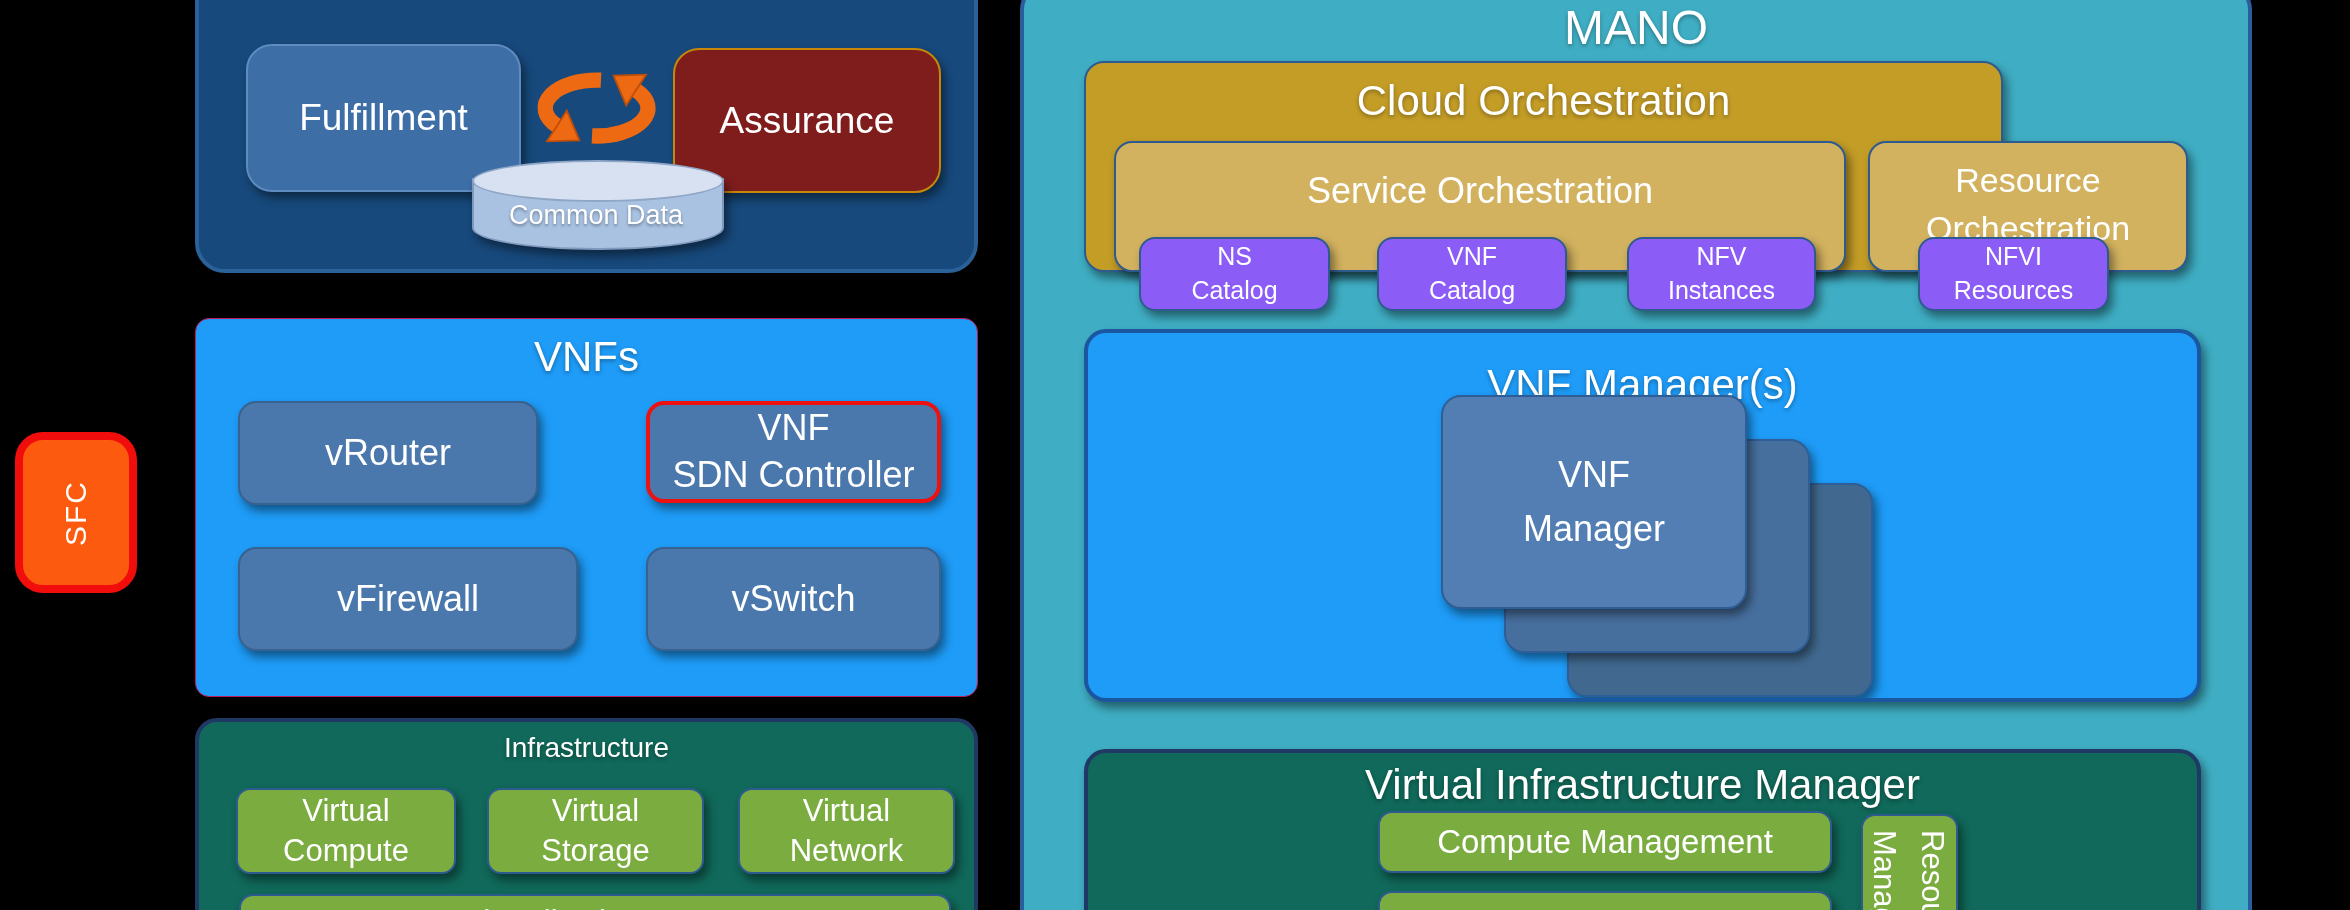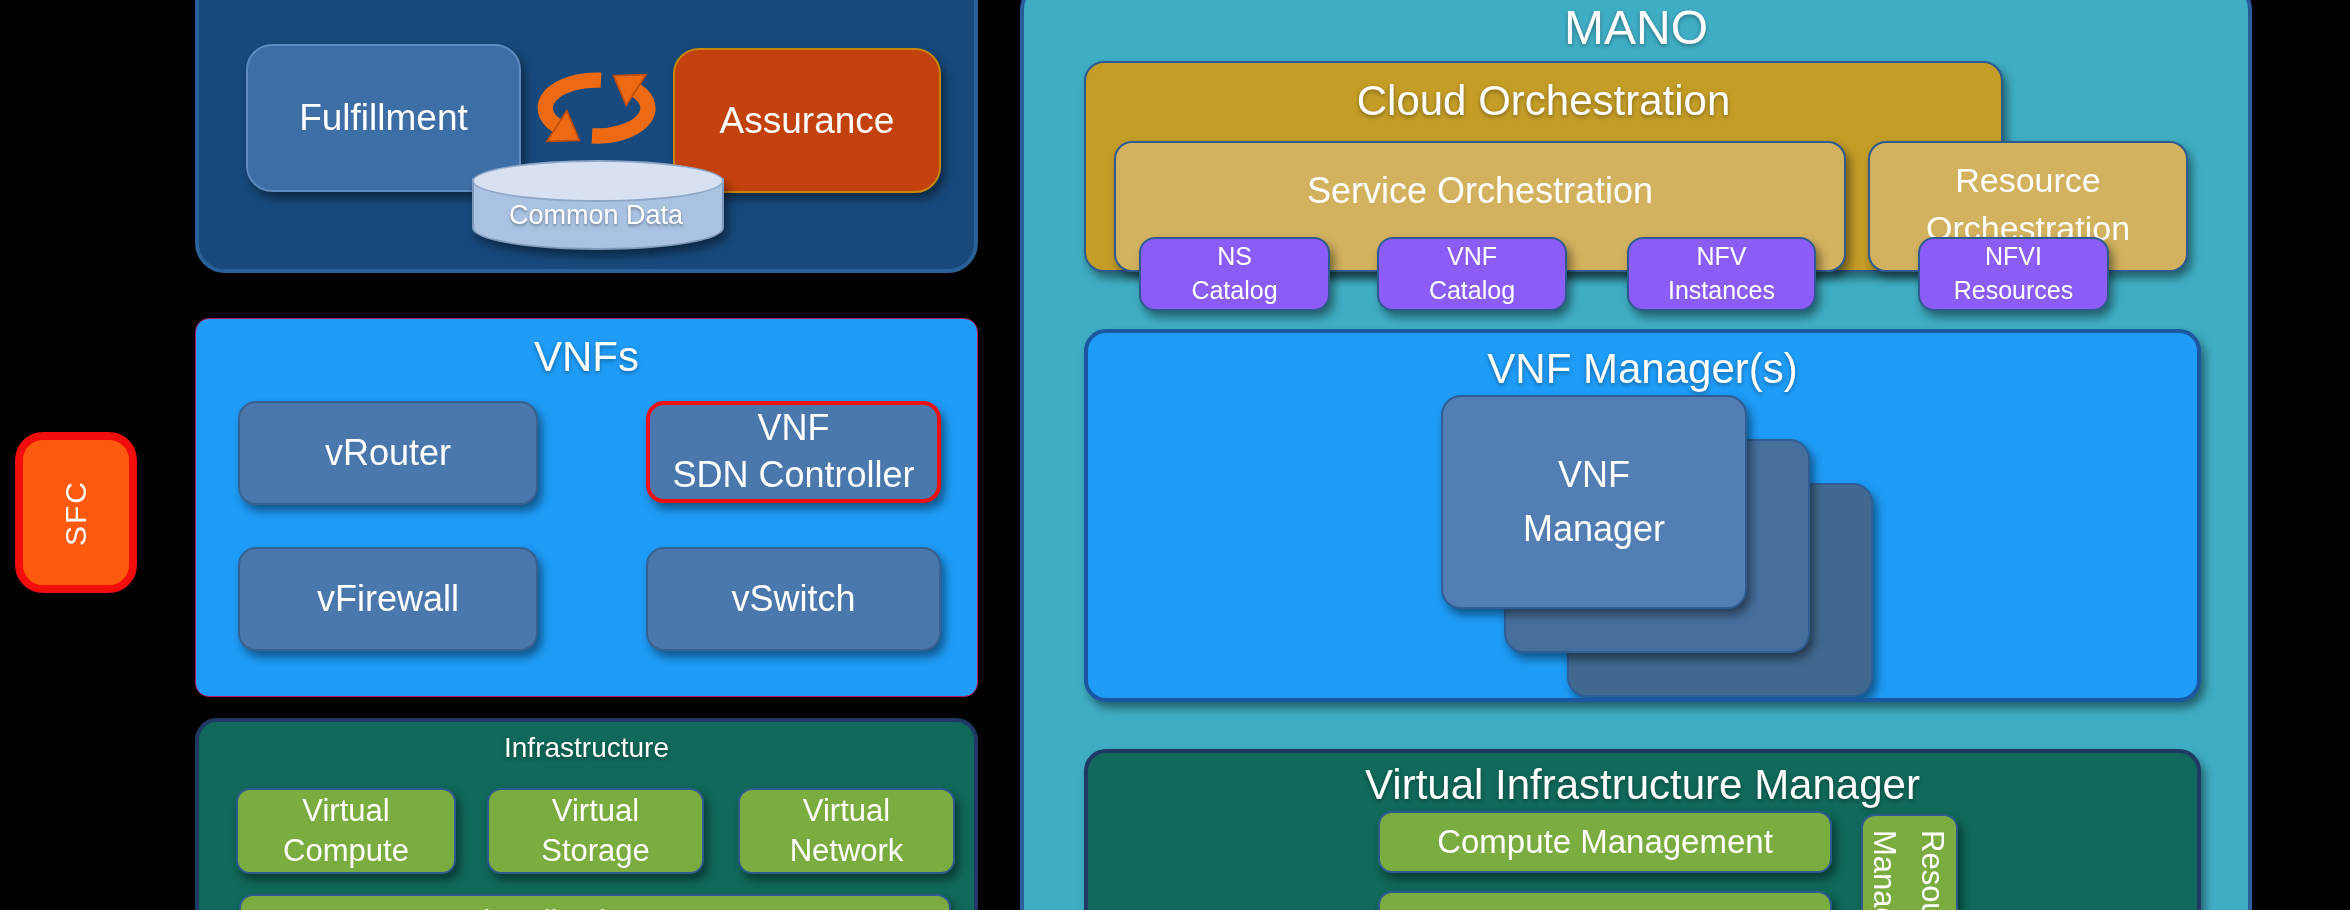--- a/index.html
+++ b/index.html
@@ -13,40 +13,40 @@
   .softshadow{box-shadow:4px 6px 10px rgba(0,0,0,0.45);}
   .ttl{position:absolute;left:0;right:0;text-align:center;font-weight:400;
        text-shadow:0 2px 4px rgba(0,0,0,0.35);}
 
   
   .oss-panel{left:195px;top:-40px;width:783px;height:313px;background:#17497C;
              border:4px solid #2B6199;border-radius:30px;}
   .fulfillment{left:47px;top:80px;width:275px;height:148px;background:#3E6EA6;
                border:2px solid #5E8BC0;border-radius:26px;display:flex;align-items:center;
                justify-content:center;font-size:37px;}
-  .assurance{left:474px;top:84px;width:268px;height:145px;background:#c2410c;
+  .assurance{left:474px;top:84px;width:268px;height:145px;background:#7f1d1d;
              border:2px solid #c78708;border-radius:26px;display:flex;align-items:center;
              justify-content:center;font-size:37px;}
   .sync-arrows{left:320px;top:90px;width:155px;height:108px;}
   .cylinder{left:273px;top:196px;width:248px;height:92px;}
   .cyl-body{position:absolute;left:0;top:18px;width:248px;height:70px;background:#A9C2E2;
             border:2px solid #7F98BC;border-top:none;border-radius:0 0 124px 124px / 0 0 22px 22px;}
   .cyl-top{position:absolute;left:0;top:0;width:248px;height:38px;background:#D7E1F2;
            border:2px solid #8FA6C6;border-radius:50%;}
   .cyl-label{position:absolute;left:0;top:40px;width:100%;text-align:center;font-size:27px;
              text-shadow:0 2px 3px rgba(0,0,0,0.35);}
 
   .vnfs-panel{left:195px;top:318px;width:783px;height:379px;background:#1E9CF8;
               border:1px solid #be185d;border-radius:14px;}
   .vnfs-title{top:14px;font-size:42px;}
   .vnf-item{background:#4A77AC;border:2px solid #39618F;border-radius:18px;display:flex;
             align-items:center;justify-content:center;text-align:center;font-size:36px;line-height:1.3;}
   .vrouter{left:42px;top:82px;width:300px;height:104px;}
   .vnf-sdn{left:450px;top:82px;width:295px;height:102px;border:4px solid #EE1111;}
-  .vfirewall{left:42px;top:228px;width:300px;height:104px;align-items:center;}
+  .vfirewall{left:42px;top:228px;width:340px;height:104px;align-items:center;}
   .vswitch{left:450px;top:228px;width:295px;height:104px;}
 
   .infra-panel{left:195px;top:718px;width:783px;height:280px;background:#10695A;
                border:4px solid #1F3864;border-radius:22px;}
   .infra-title{top:10px;font-size:28px;}
   .green-box{background:#7AAC40;border:2px solid #2E5B8F;border-radius:14px;display:flex;
              align-items:center;justify-content:center;text-align:center;font-size:31px;line-height:1.3;}
   .vcompute{left:37px;top:66px;width:220px;height:86px;}
   .vstorage{left:288px;top:66px;width:217px;height:86px;}
   .vnetwork{left:539px;top:66px;width:217px;height:86px;}
@@ -73,21 +73,21 @@
   .catalog{background:#8b5cf6;border:2px solid #2E5B8F;border-radius:16px;display:flex;
            align-items:center;justify-content:center;text-align:center;font-size:25px;line-height:1.35;
            top:253px;height:74px;}
   .ns-cat{left:115px;width:191px;}
   .vnf-cat{left:353px;width:190px;}
   .nfv-cat{left:603px;width:189px;}
   .nfvi-cat{left:894px;width:191px;}
 
   .vnfm-box{left:60px;top:345px;width:1117px;height:373px;background:#1E9CF8;
             border:4px solid #1A57A0;border-radius:22px;overflow:hidden;}
-  .vnfm-title{top:12px;font-size:42px;}
+  .vnfm-title{top:28px;font-size:42px;}
   .vnfm-card{position:absolute;width:302px;height:210px;border:2px solid #2F5E96;border-radius:20px;}
   .card3{left:479px;top:150px;background:#41698F;}
   .card2{left:416px;top:106px;background:#476F9E;}
   .card1{left:353px;top:62px;background:#527EB4;display:flex;align-items:center;justify-content:center;
          text-align:center;font-size:36px;line-height:1.5;}
 
   .vim-box{left:60px;top:765px;width:1117px;height:230px;background:#10695A;
            border:4px solid #1F3864;border-radius:22px;}
   .vim-title{top:8px;font-size:42px;}
   .compute-mgmt{left:290px;top:58px;width:454px;height:62px;font-size:33px;}

